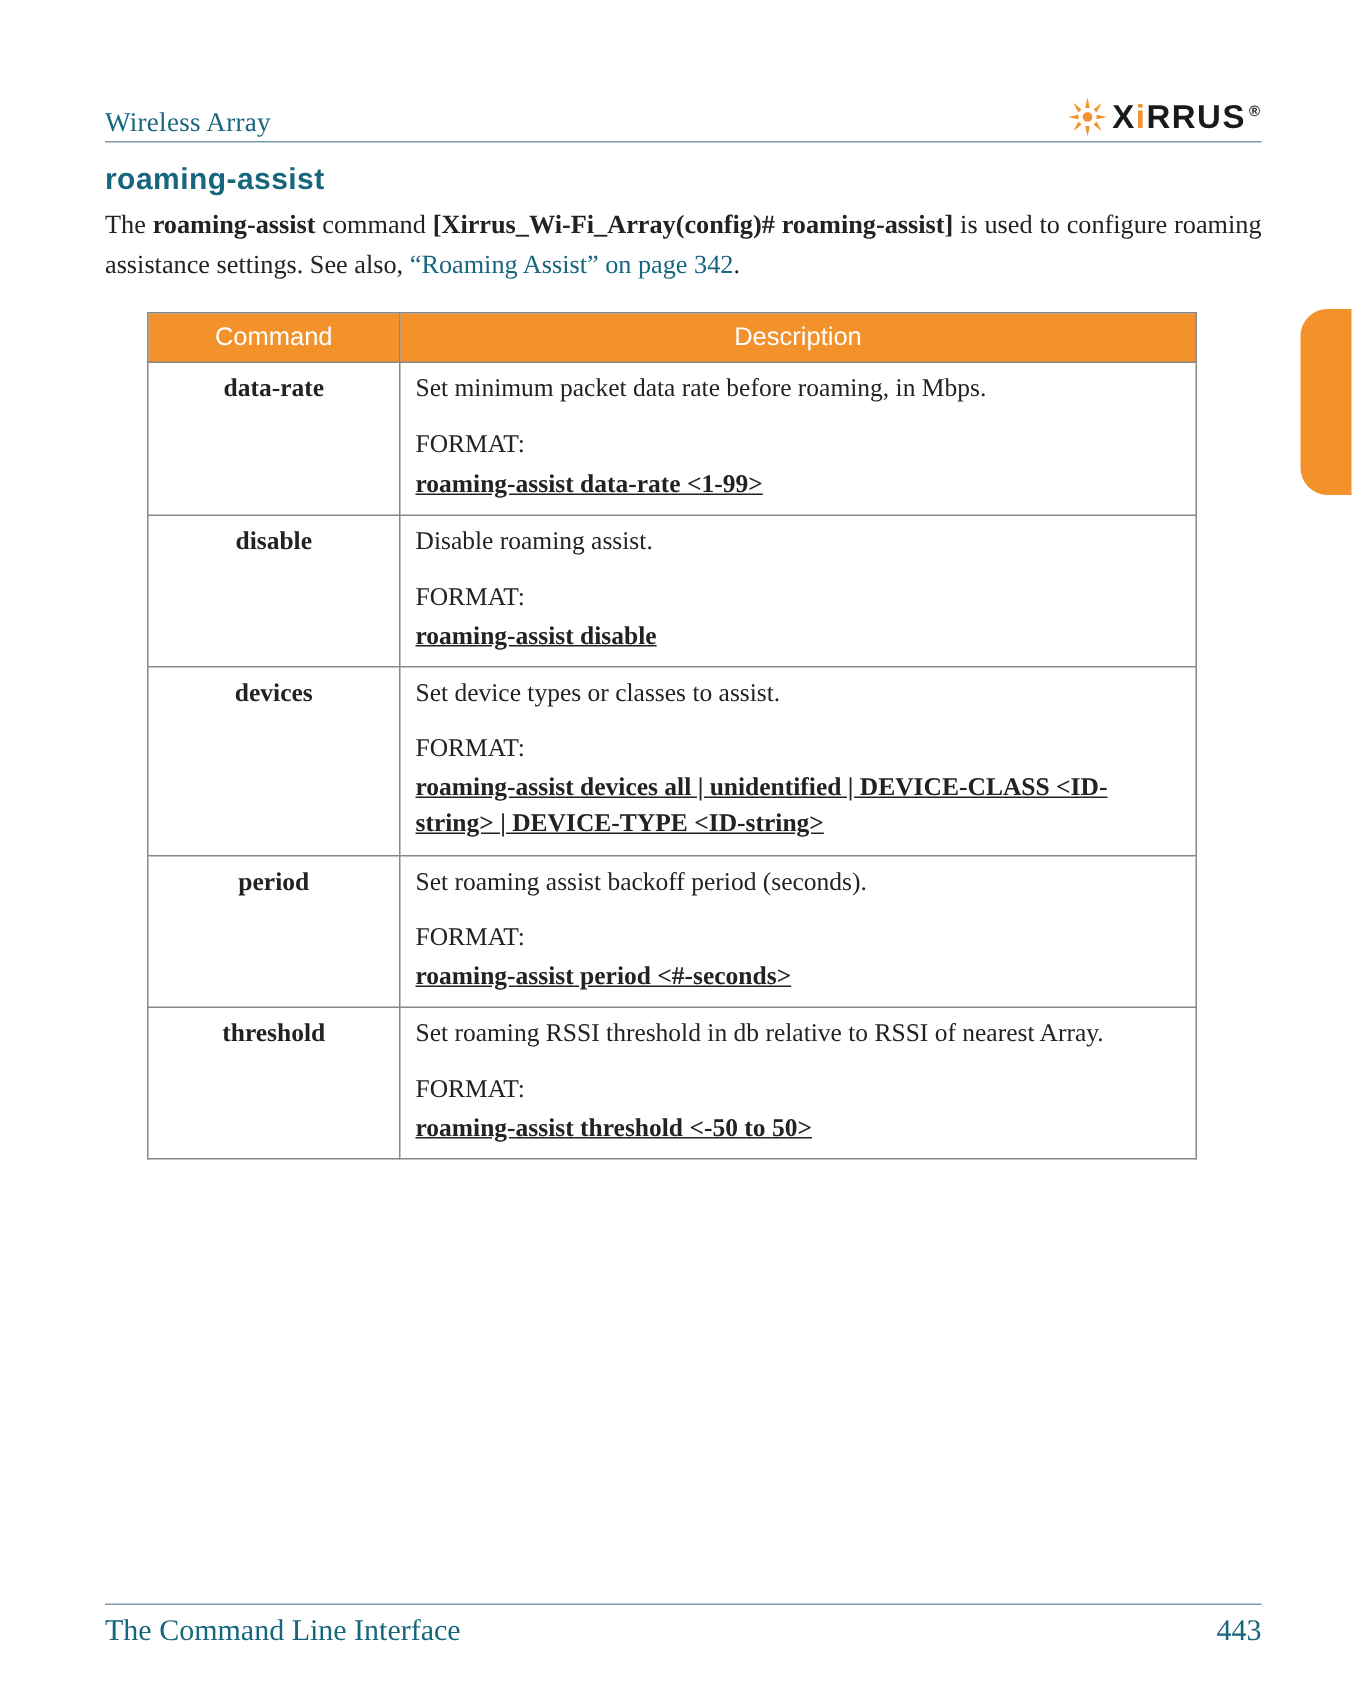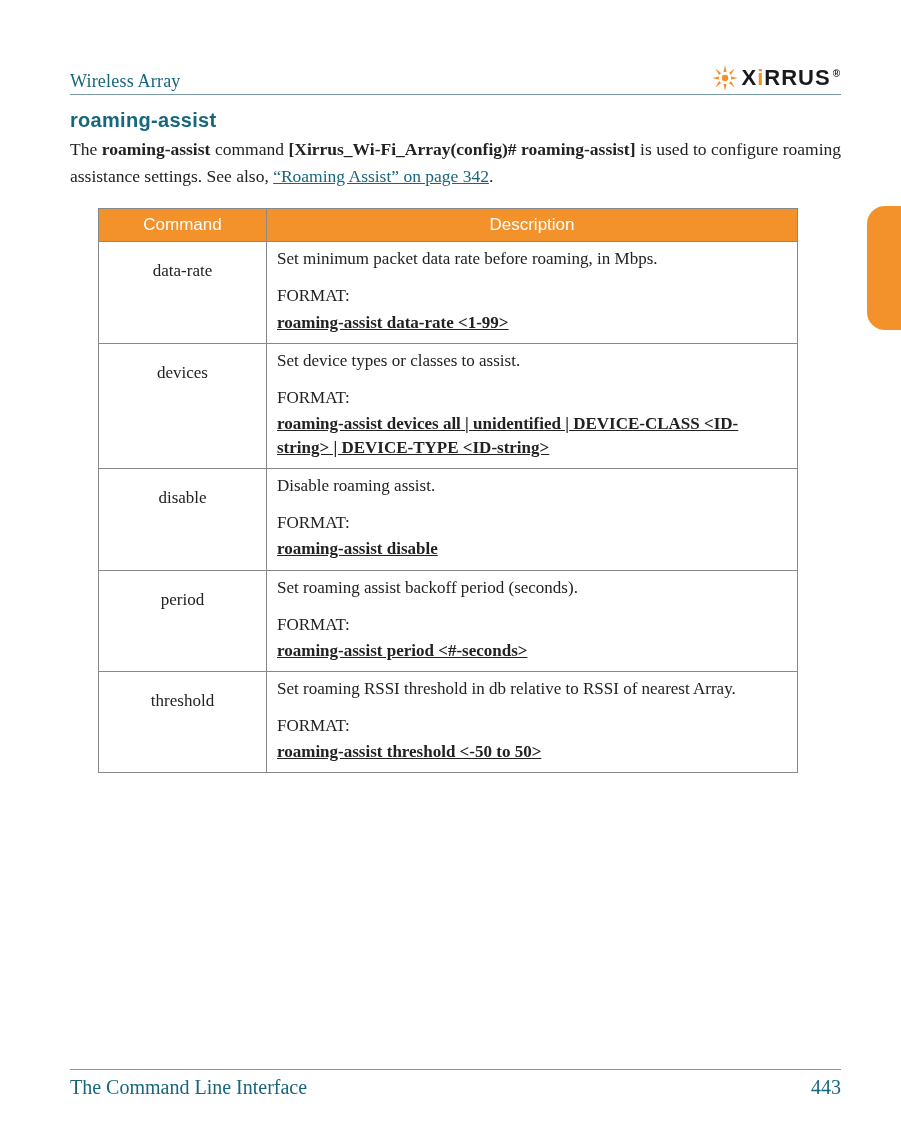--- a/index.html
+++ b/index.html
@@ -64,21 +64,21 @@
     font-family: Arial, Helvetica, sans-serif;
     letter-spacing: .3px;
   }
   .intro {
     font-size: 17.5px;
     line-height: 1.55;
     text-align: justify;
     margin: 0 0 18px 0;
   }
   .intro .b { font-weight: 700; }
-  .intro .link { color: #17667e; text-decoration: underline; }
+  .intro .link { color: #17667e; }
   .tab {
     width: 34px;
     height: 124px;
     background: #f3912b;
     border-radius: 18px 0 0 18px;
     position: absolute;
     right: 0;
     top: 206px;
   }
   table.cmd {
@@ -99,22 +99,22 @@
   }
   table.cmd th.c1 { width: 168px; }
   table.cmd td {
     border: 1px solid #888;
     padding: 5px 10px 8px 10px;
     vertical-align: top;
     line-height: 1.42;
   }
   table.cmd td.c1 {
     text-align: center;
-    font-weight: 400;
-    padding-top: 17px;
+    font-weight: 700;
+    padding-top: 5px;
   }
   .desc .txt { display: block; }
   .desc .format-label { display: block; margin-top: 13px; }
   .desc .syntax { display: block; font-weight: 700; margin-top: 2px; text-decoration: underline; }
   .footer {
     position: absolute;
     left: 70px;
     right: 60px;
     bottom: 34px;
     border-top: 1.5px solid #7a9aaa;
@@ -171,33 +171,33 @@
     <tbody>
       <tr>
         <td class="c1">data-rate</td>
         <td class="desc">
           <span class="txt"> Set minimum packet data rate before roaming, in Mbps.</span>
           <span class="format-label">FORMAT:</span>
           <span class="syntax">roaming-assist data-rate &lt;1-99&gt;</span>
         </td>
       </tr>
       <tr>
+        <td class="c1">disable</td>
+        <td class="desc">
+          <span class="txt">Disable roaming assist.</span>
+          <span class="format-label">FORMAT:</span>
+          <span class="syntax">roaming-assist disable</span>
+        </td>
+      </tr>
+      <tr>
         <td class="c1">devices</td>
         <td class="desc">
           <span class="txt"> Set device types or classes to assist.</span>
           <span class="format-label">FORMAT:</span>
           <span class="syntax">roaming-assist devices all | unidentified | DEVICE-CLASS &lt;ID-string&gt; | DEVICE-TYPE &lt;ID-string&gt;</span>
-        </td>
-      </tr>
-      <tr>
-        <td class="c1">disable</td>
-        <td class="desc">
-          <span class="txt">Disable roaming assist.</span>
-          <span class="format-label">FORMAT:</span>
-          <span class="syntax">roaming-assist disable</span>
         </td>
       </tr>
       <tr>
         <td class="c1">period</td>
         <td class="desc">
           <span class="txt"> Set roaming assist backoff period (seconds).</span>
           <span class="format-label">FORMAT:</span>
           <span class="syntax">roaming-assist period &lt;#-seconds&gt;</span>
         </td>
       </tr>

